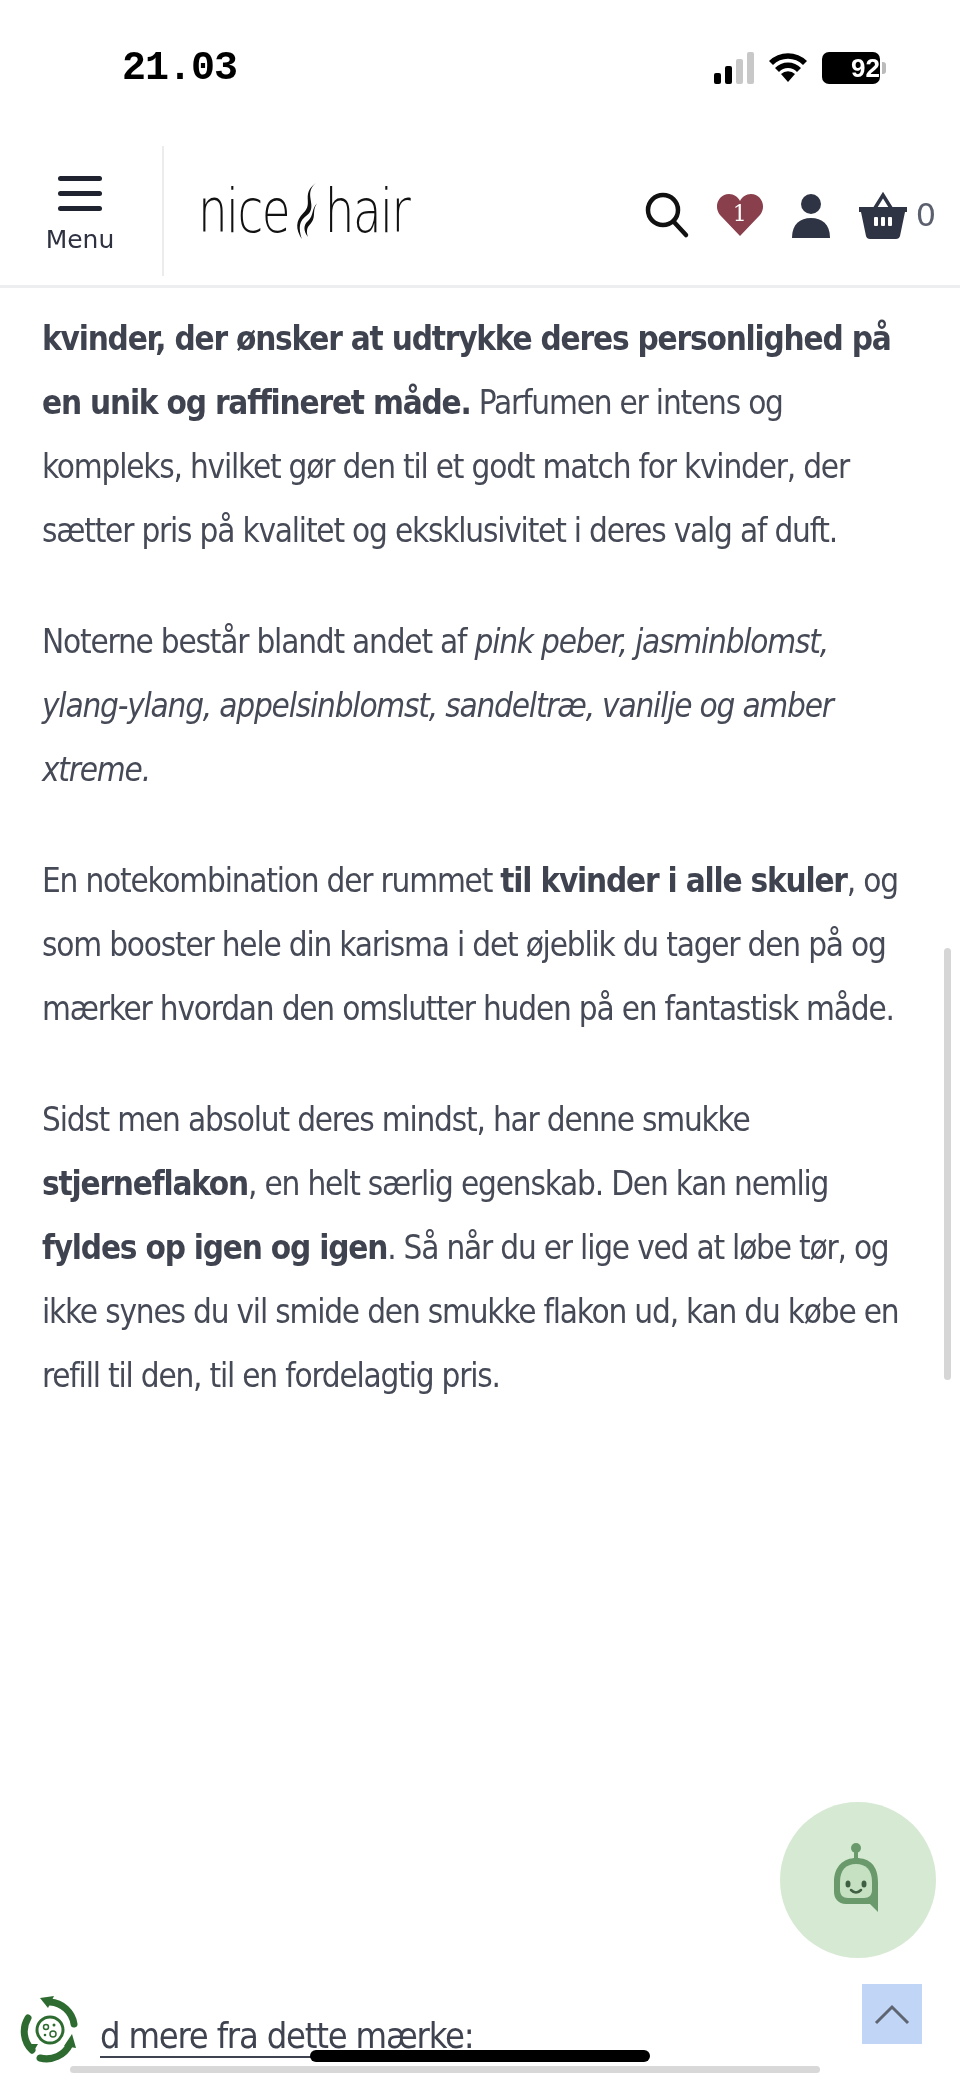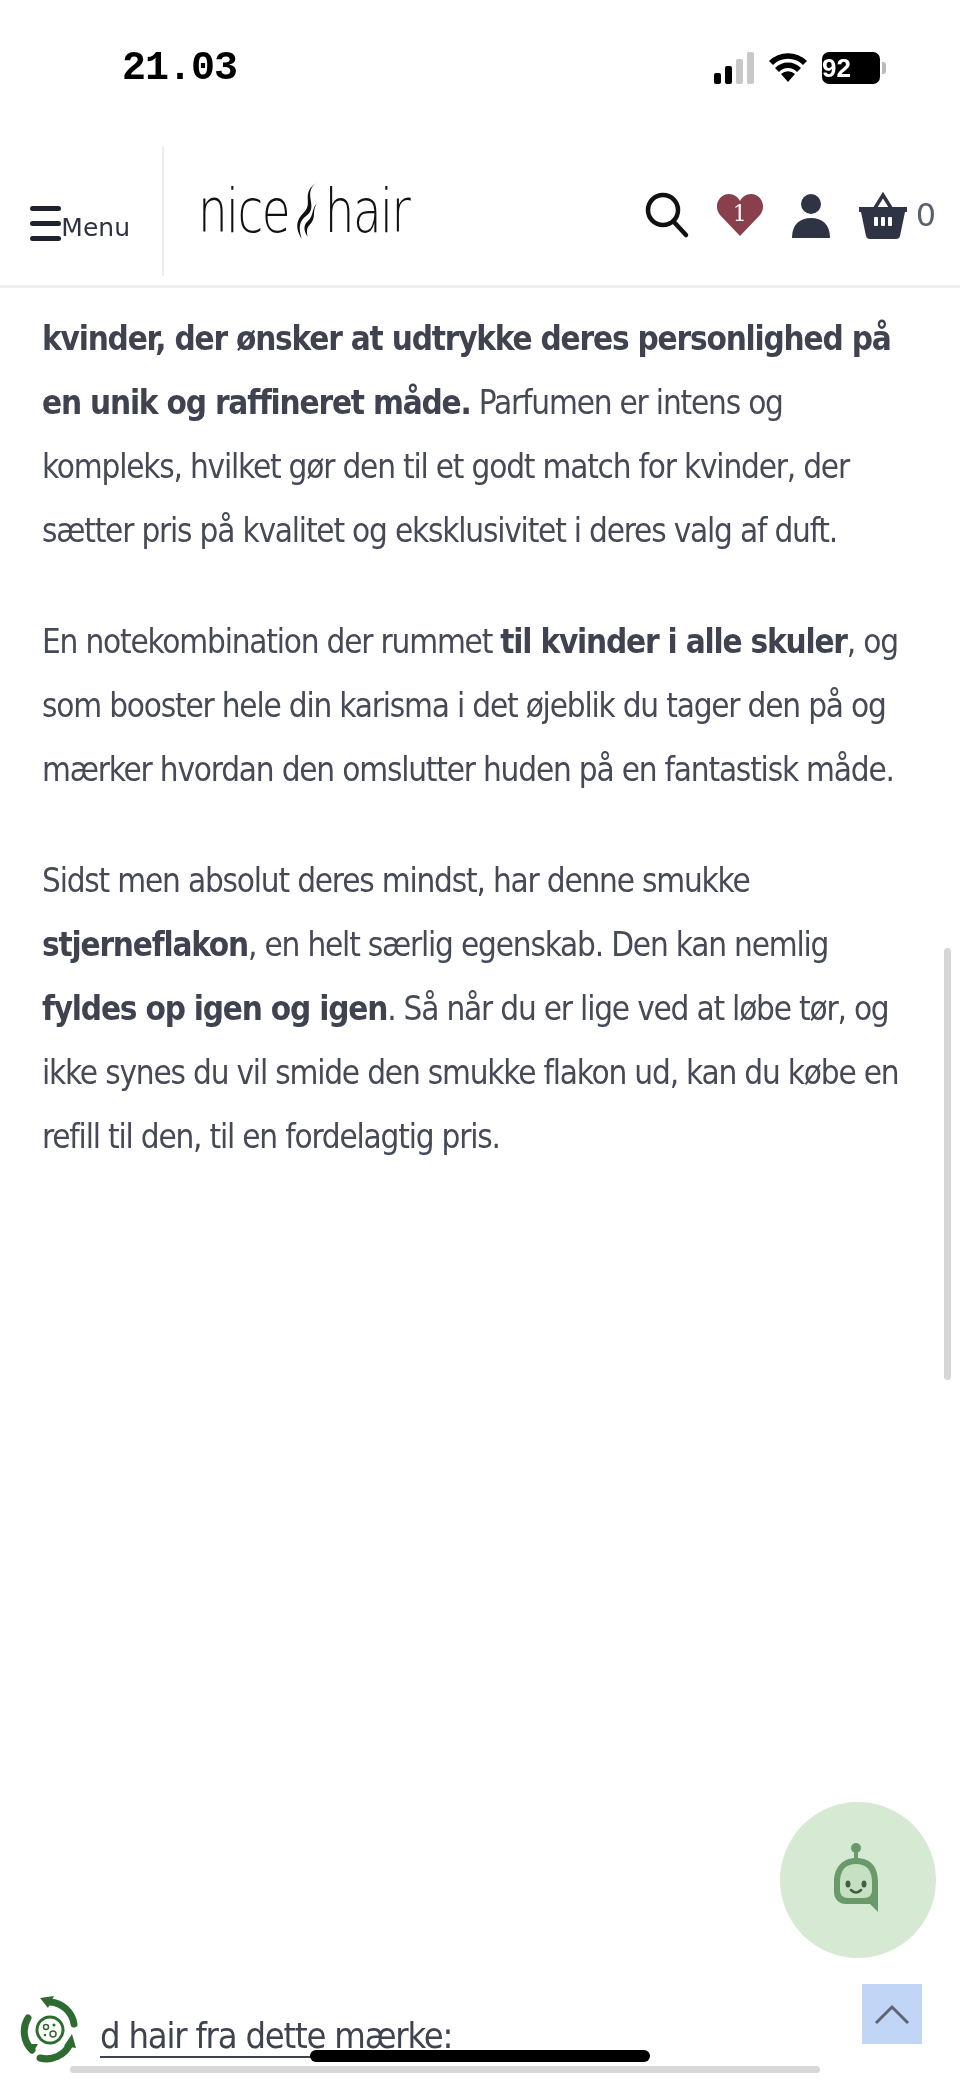--- a/index.html
+++ b/index.html
@@ -5,26 +5,26 @@
     * { box-sizing: border-box; margin: 0; padding: 0; }
     html, body { width: 960px; height: 2081px; background: #ffffff; overflow: hidden; }
     body { position: relative; font-family: "Liberation Sans", sans-serif; color: #464a57; }
 
     
     .status-bar { position: absolute; left: 0; top: 0; width: 960px; height: 140px; }
     .status-time { position: absolute; left: 122px; top: 46px; font-size: 40px; font-weight: bold; color: #000; letter-spacing: -1px; font-family: Liberation Mono, monospace; }
     .status-icons { position: absolute; right: 80px; top: 52px; display: flex; align-items: center; gap: 14px; }
     .signal { display: flex; align-items: flex-end; gap: 4px; height: 32px; }
     .signal span { display: block; width: 7px; border-radius: 2px; }
-    .battery { position: relative; width: 58px; height: 32px; background: #000; border-radius: 7px; color: #fff; font-size: 26px; font-weight: bold; text-align: left; line-height: 32px; }
+    .battery { position: relative; width: 58px; height: 32px; background: #000; border-radius: 7px; color: #fff; font-size: 26px; font-weight: bold; text-align: right; line-height: 32px; }
     .battery::after { content: ""; position: absolute; right: -6px; top: 10px; width: 4px; height: 12px; background: #bbb; border-radius: 0 3px 3px 0; }
 
     
     .site-header { position: absolute; left: 0; top: 140px; width: 960px; height: 148px; background: #fff; border-bottom: 3px solid #eceef0; }
-    .menu-btn { position: absolute; left: 30px; top: 30px; width: 100px; height: 100px; display: flex; flex-direction: row; align-items: center; }
+    .menu-btn { position: absolute; left: 30px; top: 30px; width: 100px; height: 100px; display: flex; flex-direction: column; align-items: center; }
     .hamburger { width: 44px; display: flex; flex-direction: column; gap: 10px; margin-top: 6px; }
     .hamburger span { display: block; height: 5px; background: #1f2330; border-radius: 3px; }
     .menu-label { margin-top: 14px; font-size: 25px; color: #2e3140; font-family: "DejaVu Sans", sans-serif; }
     .header-divider { position: absolute; left: 162px; top: 6px; width: 2px; height: 130px; background: #ececec; }
     .logo { position: absolute; left: 198px; top: 36px; font-size: 60px; color: #111; font-family: "DejaVu Sans", sans-serif; font-weight: 200; letter-spacing: -2px; transform: scaleX(0.78); transform-origin: left; display: flex; align-items: center; }
     .logo .swoosh { display: inline-block; margin: 0 6px; }
     .header-actions { position: absolute; right: 24px; top: 50px; display: flex; align-items: center; gap: 26px; }
     .icon-btn { display: flex; align-items: center; justify-content: center; position: relative; }
     .heart-count { position: absolute; left: 0; top: 0; width: 48px; height: 44px; display: flex; align-items: center; justify-content: center; color: #fff; font-size: 22px; font-family: "DejaVu Serif", serif; padding-bottom: 4px; }
     .cart-count { font-size: 32px; color: #5b5f6e; margin-left: 8px; font-family: "DejaVu Sans", sans-serif; }
@@ -119,30 +119,33 @@
       <span class="cart-count">0</span>
     </div>
   </div>
 </header>
 
 <main class="content">
   <p>
     <b>kvinder, der ønsker at udtrykke deres personlighed på en unik og raffineret måde.</b><span> Parfumen er intens og kompleks, hvilket gør den til et godt match for kvinder, der sætter pris på kvalitet og eksklusivitet i deres valg af duft.</span>
   </p>
   <p>
+    <span>Noterne består blandt andet af </span><i>pink peber, jasminblomst, ylang-ylang, appelsinblomst, sandeltræ, vanilje og amber xtreme.</i>
+  </p>
+  <p>
     <span>En notekombination der rummet </span><b>til kvinder i alle skuler</b><span>, og som booster hele din karisma i det øjeblik du tager den på og mærker hvordan den omslutter huden på en fantastisk måde.</span>
   </p>
   <p>
     <span>Sidst men absolut deres mindst, har denne smukke </span><b>stjerneflakon</b><span>, en helt særlig egenskab. Den kan nemlig </span><b>fyldes op igen og igen</b><span>. Så når du er lige ved at løbe tør, og ikke synes du vil smide den smukke flakon ud, kan du købe en refill til den, til en fordelagtig pris.</span>
   </p>
 </main>
 
 <div class="scrollbar"></div>
 
-<a class="more-link">d hair fra dette mærke:</a>
+<a class="more-link">d mere fra dette mærke:</a>
 
 <svg class="recycle-icon" viewBox="0 0 72 72">
   <path d="M14 24 A26 26 0 0 0 18 56" fill="none" stroke="#2e6b30" stroke-width="7" stroke-linecap="round"></path>
   <path d="M10 50 L18 60 L24 50 Z" fill="#2e6b30"></path>
   <path d="M56 50 A26 26 0 0 1 26 64" fill="none" stroke="#2e6b30" stroke-width="7" stroke-linecap="round"></path>
   <path d="M58 40 L62 54 L50 52 Z" fill="#2e6b30"></path>
   <path d="M36 8 A26 26 0 0 1 60 30" fill="none" stroke="#2e6b30" stroke-width="7" stroke-linecap="round"></path>
   <path d="M26 4 L40 2 L34 14 Z" fill="#2e6b30"></path>
   <circle cx="36" cy="36" r="13" fill="none" stroke="#2e6b30" stroke-width="3"></circle>
   <circle cx="32" cy="33" r="2.5" fill="none" stroke="#2e6b30" stroke-width="1.5"></circle>

